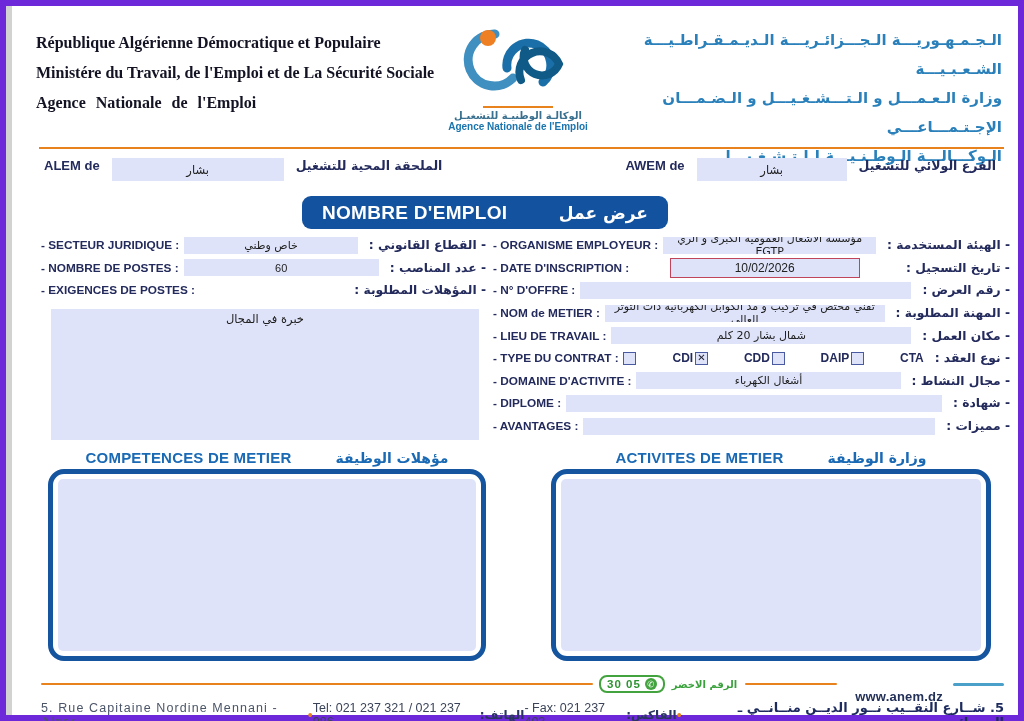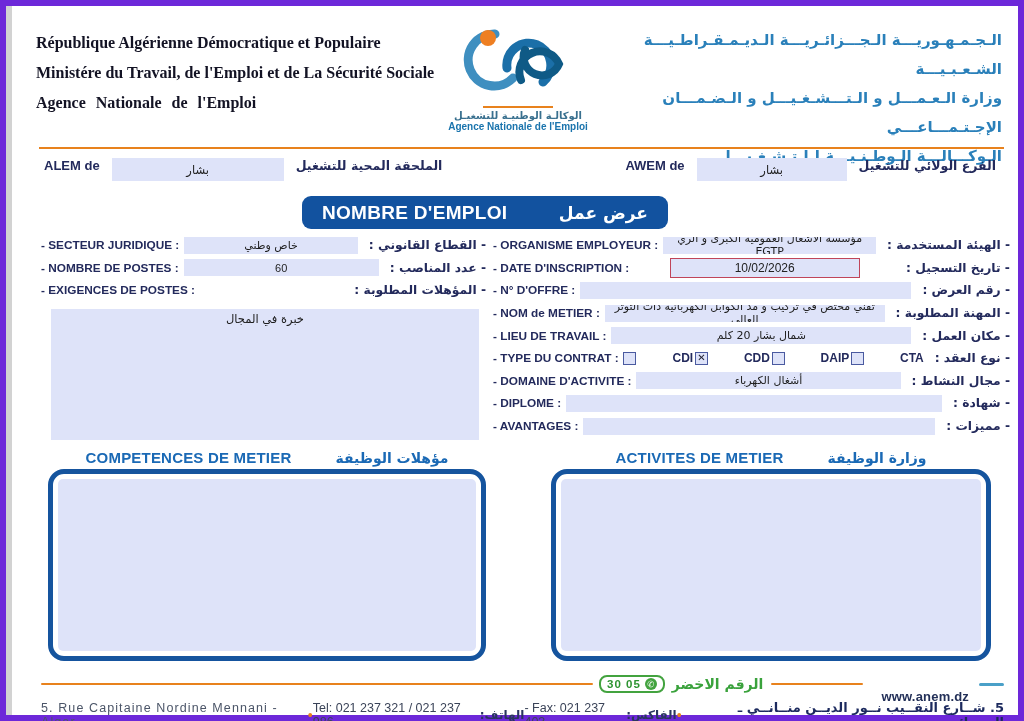--- a/index.html
+++ b/index.html
@@ -90,21 +90,21 @@
             display:flex;align-items:center;}
   .oline{height:2px;background:var(--orange);border-radius:2px;}
   .oline.first{width:552px;}
   .oline.mid{width:92px;margin:0 8px;}
   .bline{flex:1;height:3px;background:var(--blueline);margin-left:10px;border-radius:2px;}
   .green-badge{margin-left:6px;display:flex;align-items:center;gap:4px;height:18px;
                border:2px solid #43a33f;border-radius:8px;padding:0 6px;background:#fff;}
   .green-num{font-weight:bold;font-size:11.5px;color:#2e9432;letter-spacing:1px;}
   .phone-ico{width:12px;height:12px;border-radius:50%;background:#43a33f;color:#fff;
              font-size:8.5px;display:flex;align-items:center;justify-content:center;line-height:1;}
-  .green-lbl{margin-left:7px;font-weight:bold;font-size:14px;color:var(--green);}
+  .green-lbl{margin-left:7px;font-weight:bold;font-size:10px;color:var(--green);}
   .site{font-weight:bold;font-size:13px;color:#233058;margin-left:10px;letter-spacing:.2px;margin-top:24px;}
 
   .addr{position:absolute;left:35px;right:14px;top:694px;display:flex;
         align-items:center;justify-content:space-between;font-size:12px;}
   .addr-fr{color:#4b5568;letter-spacing:1.1px;font-size:12.5px;}
   .dot{color:var(--orange);font-size:14px;line-height:1;}
   .tel{color:#3a4358;font-size:12.5px;}
   .ar-word{font-weight:bold;font-size:12px;color:#2a3560;}
   .addr-ar{font-weight:bold;font-size:13px;color:#1c2a5e;}
 

